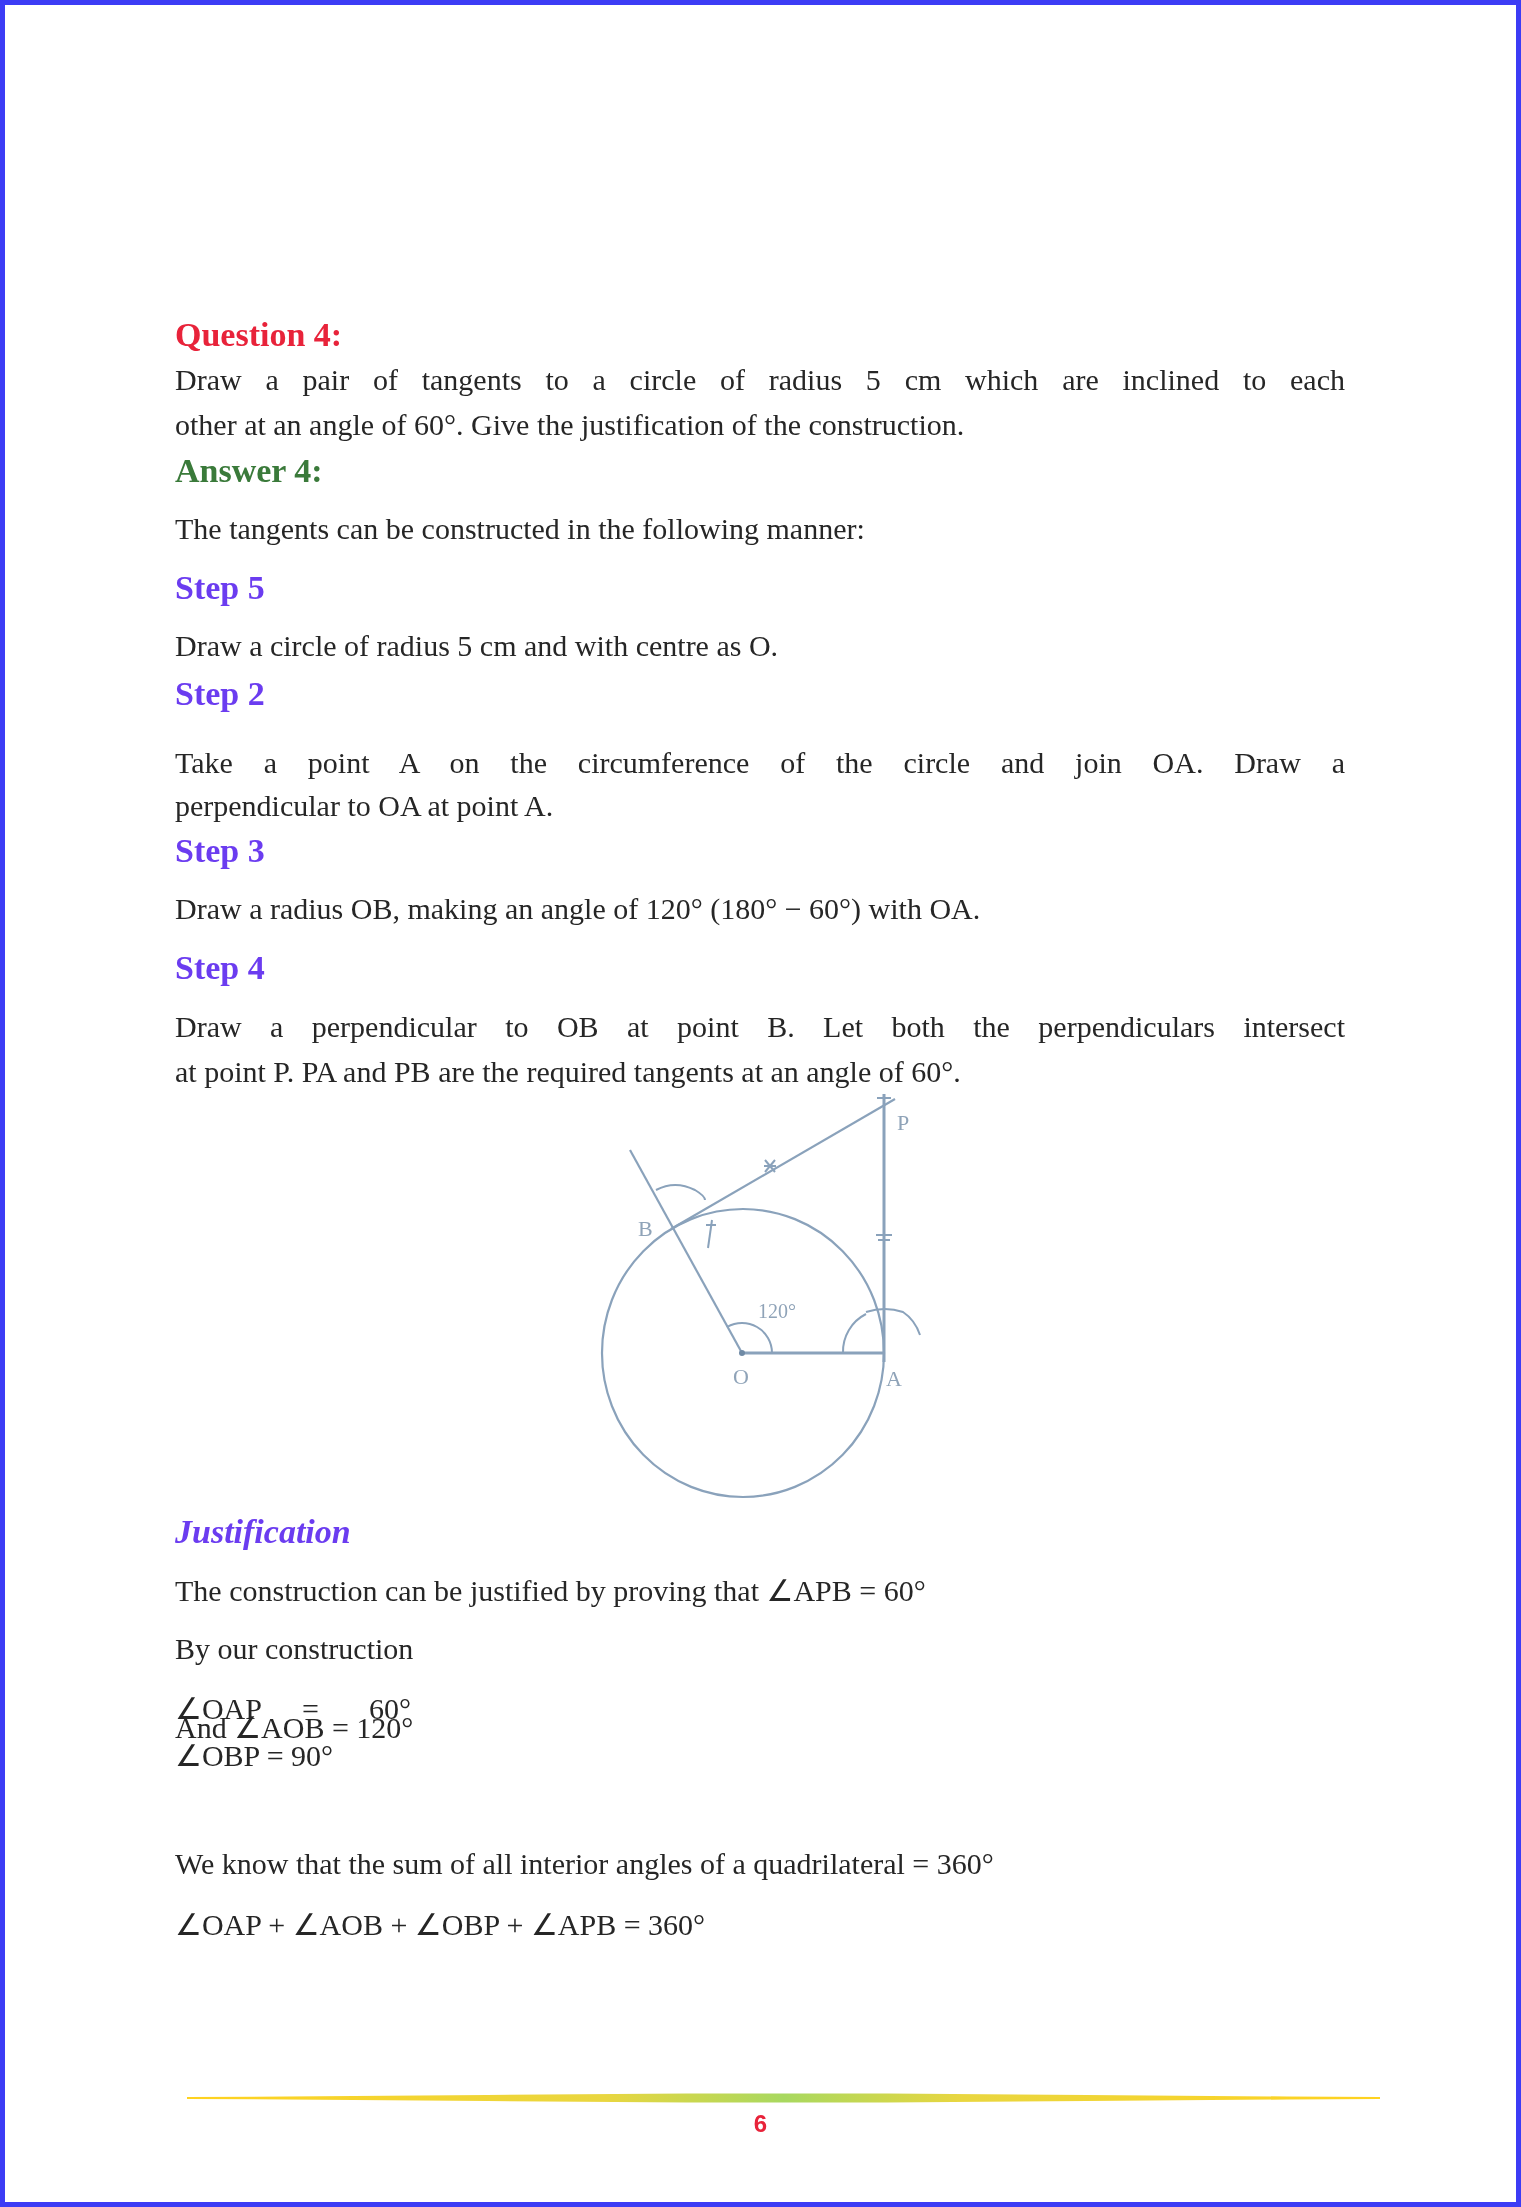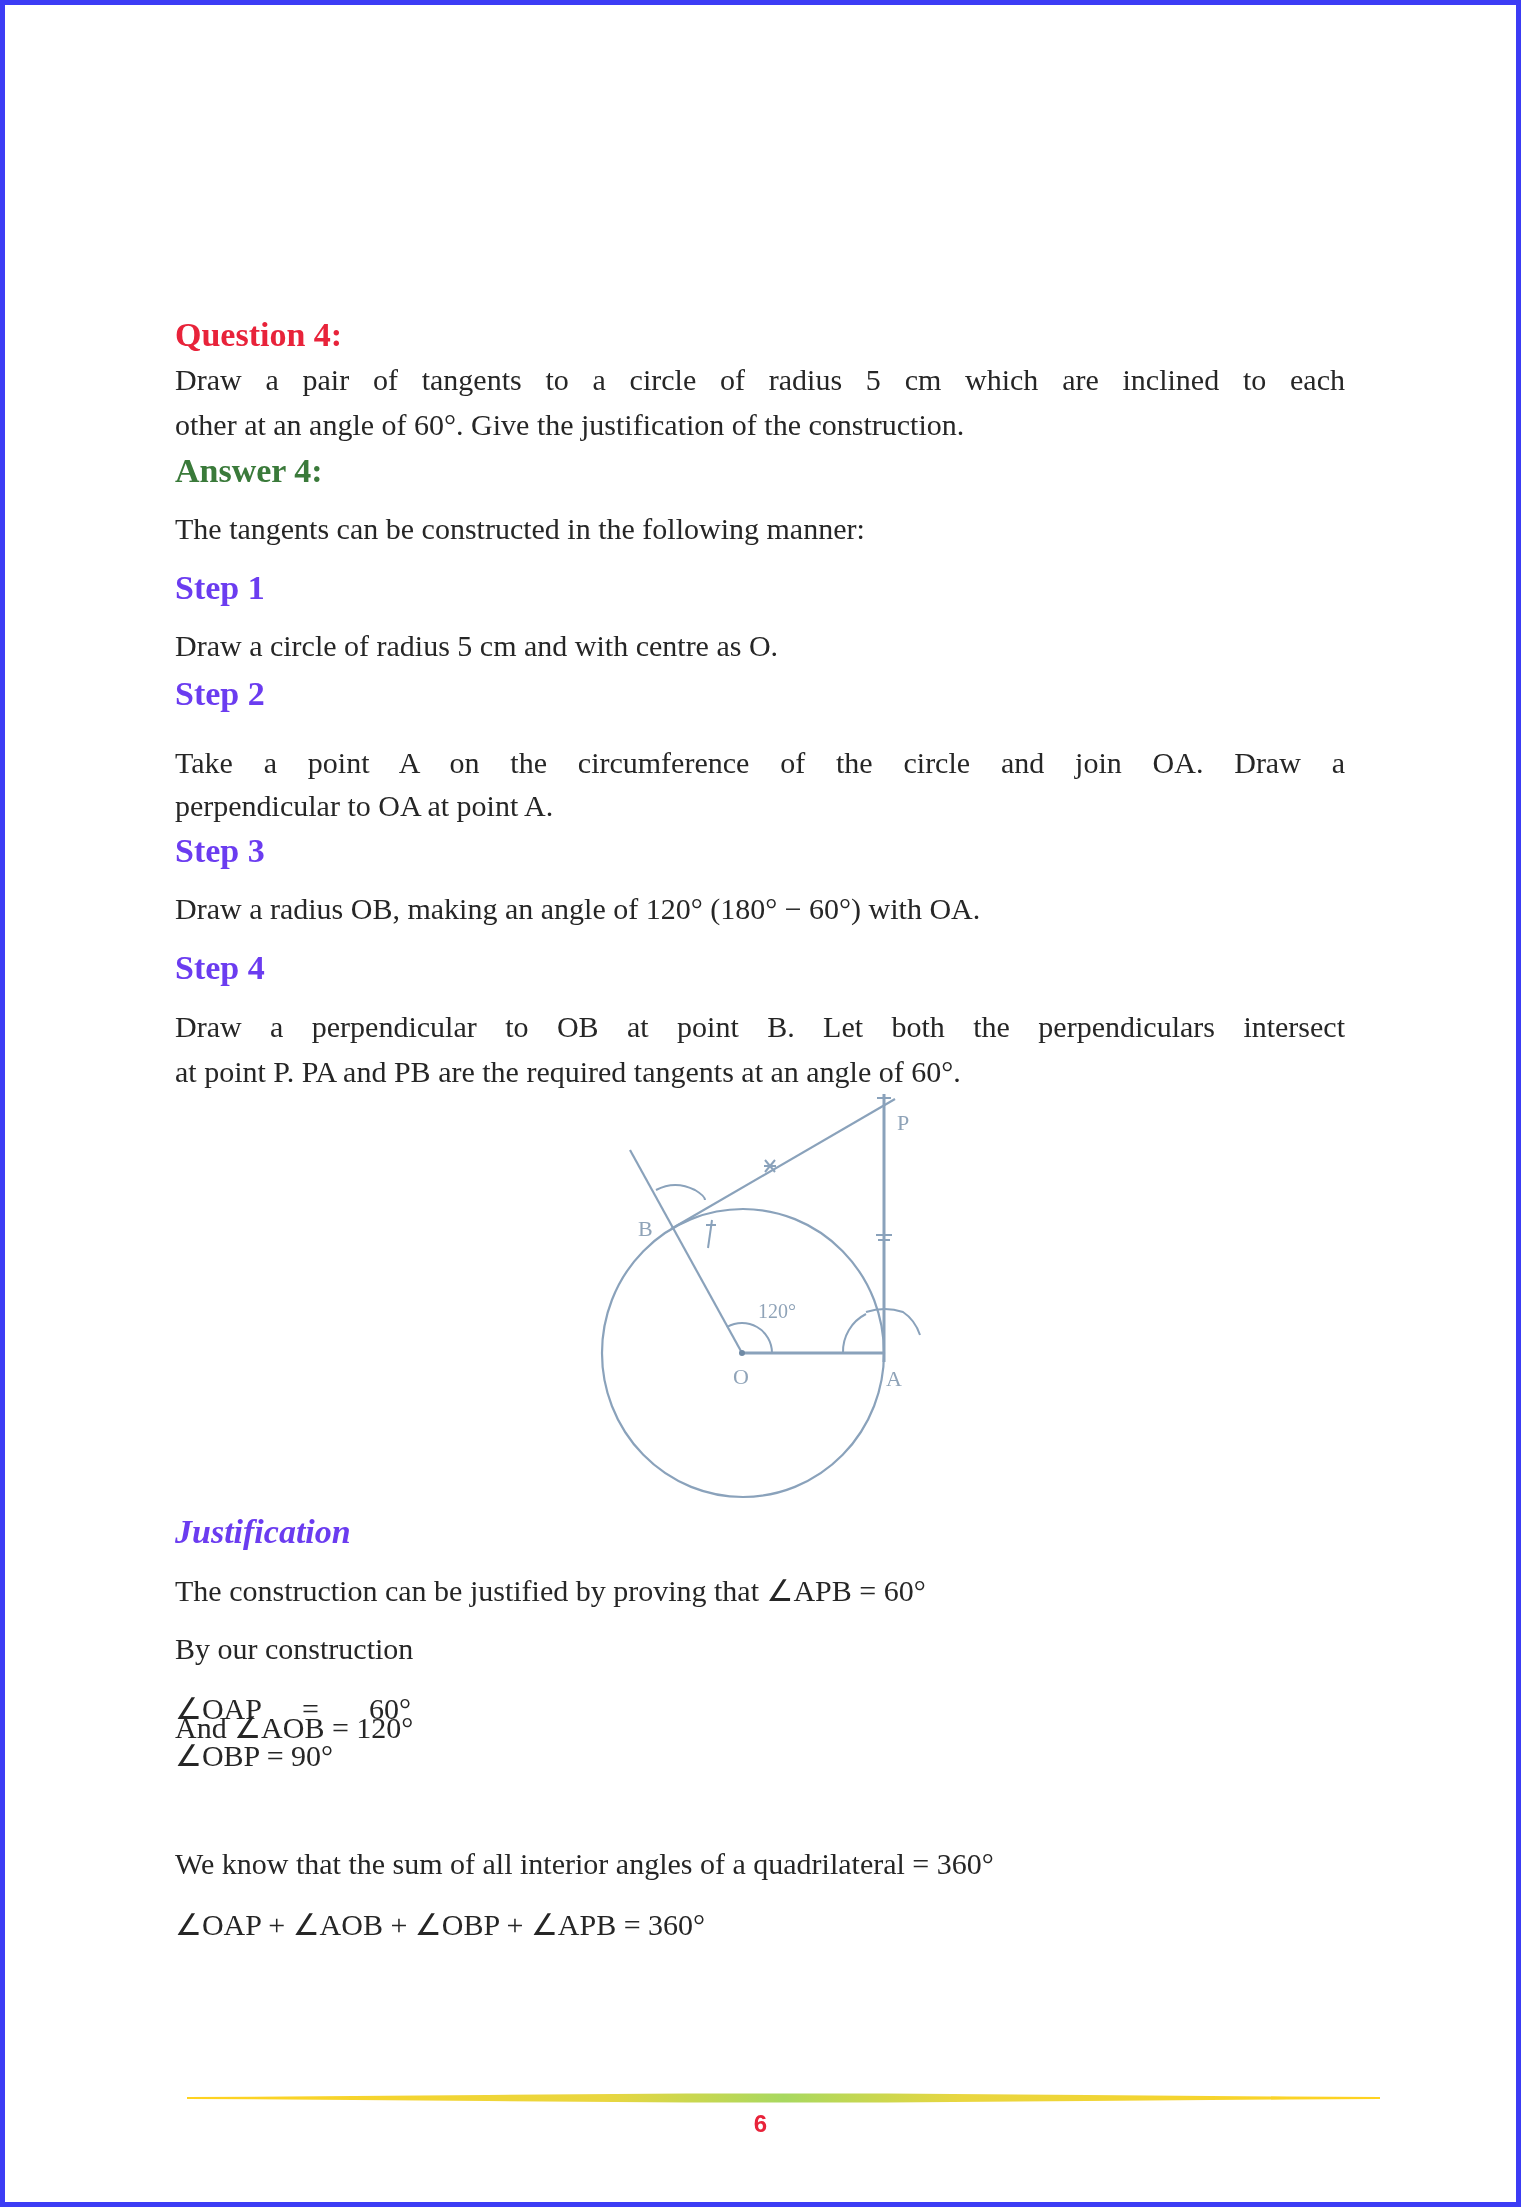--- a/index.html
+++ b/index.html
@@ -23,21 +23,21 @@
 
 <div class="frame"></div>
 
 <div class="t h red" style="top:315px;">Question 4:</div>
 <div class="t just" style="top:360px;">Draw a pair of tangents to a circle of radius 5 cm which are inclined to each</div>
 <div class="t" style="top:405px;">other at an angle of 60°. Give the justification of the construction.</div>
 
 <div class="t h green" style="top:451px;">Answer 4:</div>
 <div class="t" style="top:509px;">The tangents can be constructed in the following manner:</div>
 
-<div class="t h purple" style="top:568px;">Step 1</div>
+<div class="t h purple" style="top:568px;">Step 5</div>
 <div class="t" style="top:626px;">Draw a circle of radius 5 cm and with centre as O.</div>
 
 <div class="t h purple" style="top:674px;">Step 2</div>
 <div class="t just" style="top:743px;">Take a point A on the circumference of the circle and join OA. Draw a</div>
 <div class="t" style="top:786px;">perpendicular to OA at point A.</div>
 
 <div class="t h purple" style="top:831px;">Step 3</div>
 <div class="t" style="top:889px;">Draw a radius OB, making an angle of 120° (180° − 60°) with OA.</div>
 
 <div class="t h purple" style="top:948px;">Step 4</div>

